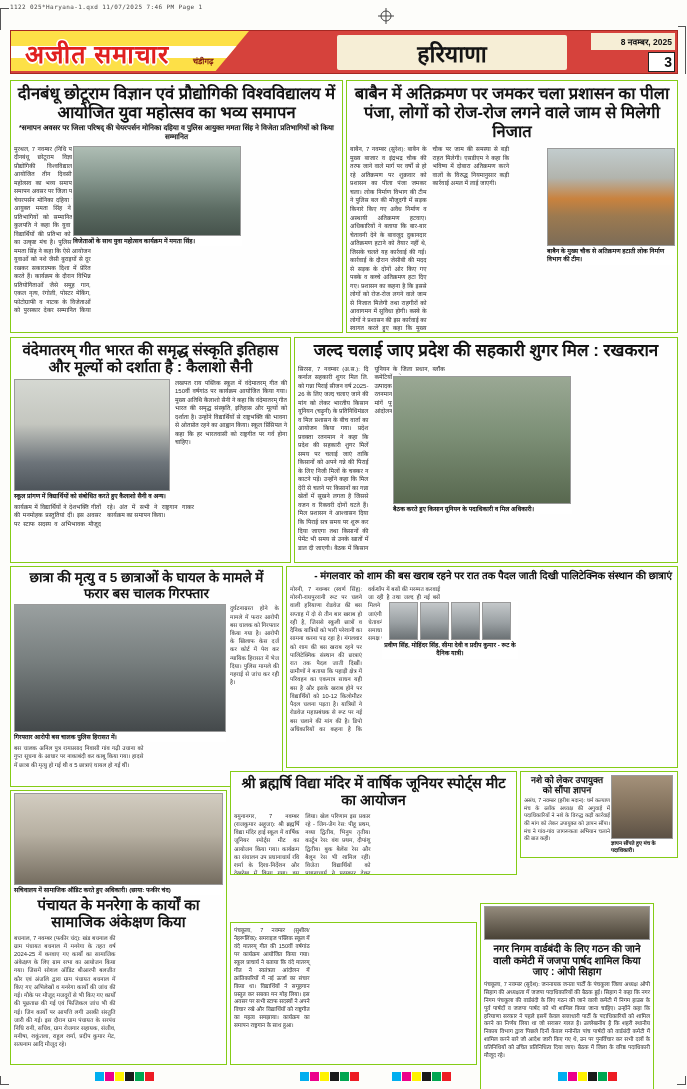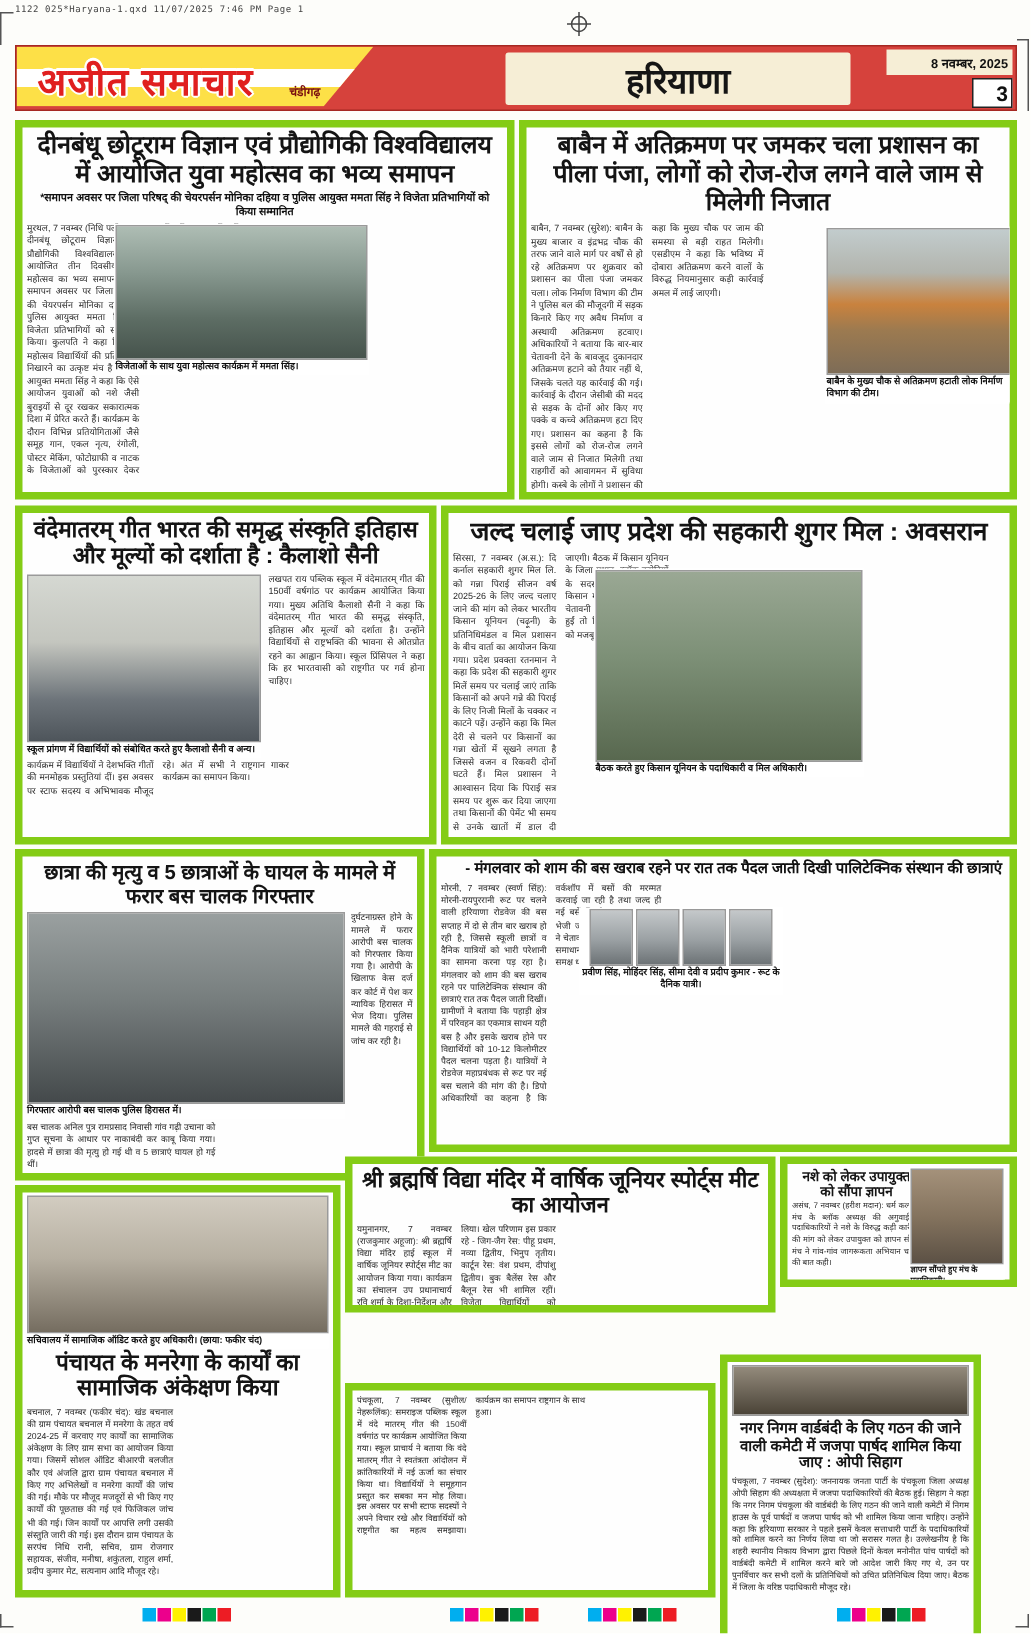--- a/index.html
+++ b/index.html
@@ -21,21 +21,21 @@
  text-shadow:-1.5px 0 #fff,1.5px 0 #fff,0 -1.5px #fff,0 1.5px #fff,-1px -1px #fff,1px 1px #fff,1px -1px #fff,-1px 1px #fff}
 .logo-city{position:absolute;left:182px;top:24px;font-size:8px;font-weight:bold;color:#7a1010}
 .section-box{position:absolute;left:326px;top:4px;width:230px;height:35px;background:#f6eed6;border-radius:2px;
  display:flex;align-items:center;justify-content:center;font-size:23px;font-weight:bold;color:#151515}
 .date-box{position:absolute;right:2px;top:2px;width:84px;height:17px;background:#f6eed6;font-size:8.5px;font-weight:bold;color:#111;
  display:flex;align-items:center;justify-content:flex-end;padding-right:3px}
 .pagenum-box{position:absolute;right:2px;top:21px;width:27px;height:20px;background:#fff;border:1px solid #222;
  display:flex;align-items:center;justify-content:flex-end;padding-right:2px;font-size:14px;font-weight:bold;color:#111}
 
 
-.art{position:absolute;background:#fefefe;border:5px solid #84cc16;padding:2px 3px;overflow:hidden}
+.art{position:absolute;background:#fefefe;border:1px solid #84cc16;padding:2px 3px;overflow:hidden}
 .head{font-weight:bold;color:#141414;text-align:center;line-height:1.16;padding:1px 2px}
 .sub{font-weight:bold;color:#101010;text-align:center;line-height:1.2;padding:1px 2px}
 .bodytxt{text-align:justify;color:#2a2a2a;line-height:1.42;column-fill:auto}
 .c2{column-count:2;column-gap:6px}
 .c3{column-count:3;column-gap:6px}
 .c4{column-count:4;column-gap:6px}
 .c5{column-count:5;column-gap:6px}
 .rel{position:relative}
 .ov{position:absolute;z-index:2;background:#fff;padding:1px}
 .photo{width:100%;border:1px solid #9a9a9a}
@@ -115,21 +115,21 @@
       <div style="width:156px">
         <div class="photo ph-school" style="height:112px"></div>
         <div class="cap">स्कूल प्रांगण में विद्यार्थियों को संबोधित करते हुए कैलाशो सैनी व अन्य।</div>
       </div>
       <div class="bodytxt" style="font-size:6px;flex:1">लखपत राय पब्लिक स्कूल में वंदेमातरम् गीत की 150वीं वर्षगांठ पर कार्यक्रम आयोजित किया गया। मुख्य अतिथि कैलाशो सैनी ने कहा कि वंदेमातरम् गीत भारत की समृद्ध संस्कृति, इतिहास और मूल्यों को दर्शाता है। उन्होंने विद्यार्थियों से राष्ट्रभक्ति की भावना से ओतप्रोत रहने का आह्वान किया। स्कूल प्रिंसिपल ने कहा कि हर भारतवासी को राष्ट्रगीत पर गर्व होना चाहिए।</div>
     </div>
     <div class="bodytxt c3" style="font-size:6px;height:38px;margin-top:2px">कार्यक्रम में विद्यार्थियों ने देशभक्ति गीतों की मनमोहक प्रस्तुतियां दीं। इस अवसर पर स्टाफ सदस्य व अभिभावक मौजूद रहे। अंत में सभी ने राष्ट्रगान गाकर कार्यक्रम का समापन किया।</div>
   </section>
 
   <section class="art" style="left:294px;top:337px;width:384px;height:226px">
-    <h2 class="head" style="font-size:17px">जल्द चलाई जाए प्रदेश की सहकारी शुगर मिल : अवसरान</h2>
+    <h2 class="head" style="font-size:17px">जल्द चलाई जाए प्रदेश की सहकारी शुगर मिल : रखकरान</h2>
     <div class="rel" style="height:192px;margin-top:3px">
       <div class="bodytxt c5" style="font-size:6px;height:192px">सिरसा, 7 नवम्बर (अ.स.): दि कर्नाल सहकारी शुगर मिल लि. को गन्ना पिराई सीजन वर्ष 2025-26 के लिए जल्द चलाए जाने की मांग को लेकर भारतीय किसान यूनियन (चढ़ूनी) के प्रतिनिधिमंडल व मिल प्रशासन के बीच वार्ता का आयोजन किया गया। प्रदेश प्रवक्ता रतनमान ने कहा कि प्रदेश की सहकारी शुगर मिलें समय पर चलाई जाएं ताकि किसानों को अपने गन्ने की पिराई के लिए निजी मिलों के चक्कर न काटने पड़ें। उन्होंने कहा कि मिल देरी से चलने पर किसानों का गन्ना खेतों में सूखने लगता है जिससे वजन व रिकवरी दोनों घटते हैं। मिल प्रशासन ने आश्वासन दिया कि पिराई सत्र समय पर शुरू कर दिया जाएगा तथा किसानों की पेमेंट भी समय से उनके खातों में डाल दी जाएगी। बैठक में किसान यूनियन के जिला प्रधान, ब्लॉक कमेटियों के सदस्य व गन्ना उत्पादक किसान मौजूद रहे। रतनमान ने चेतावनी दी कि यदि मांगें पूरी न हुईं तो किसान आंदोलन करने को मजबूर होंगे।</div>
       <div class="ov" style="left:94px;top:10px;width:180px">
         <div class="photo ph-meeting" style="height:128px"></div>
         <div class="cap">बैठक करते हुए किसान यूनियन के पदाधिकारी व मिल अधिकारी।</div>
       </div>
     </div>
   </section>
 
   <section class="art" style="left:10px;top:566px;width:273px;height:221px">

